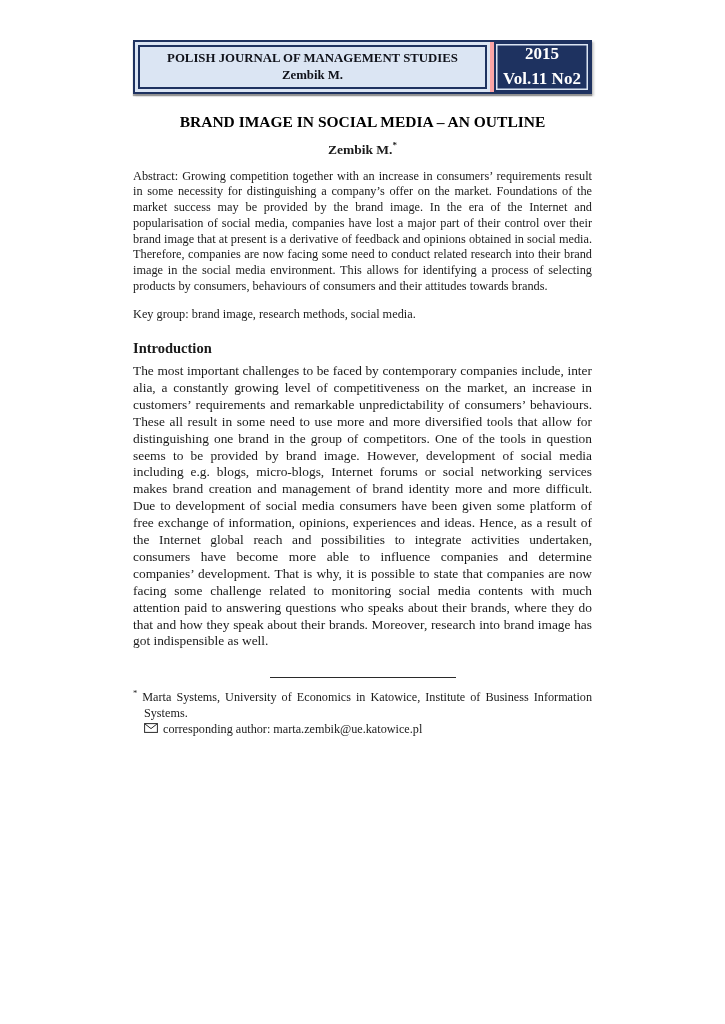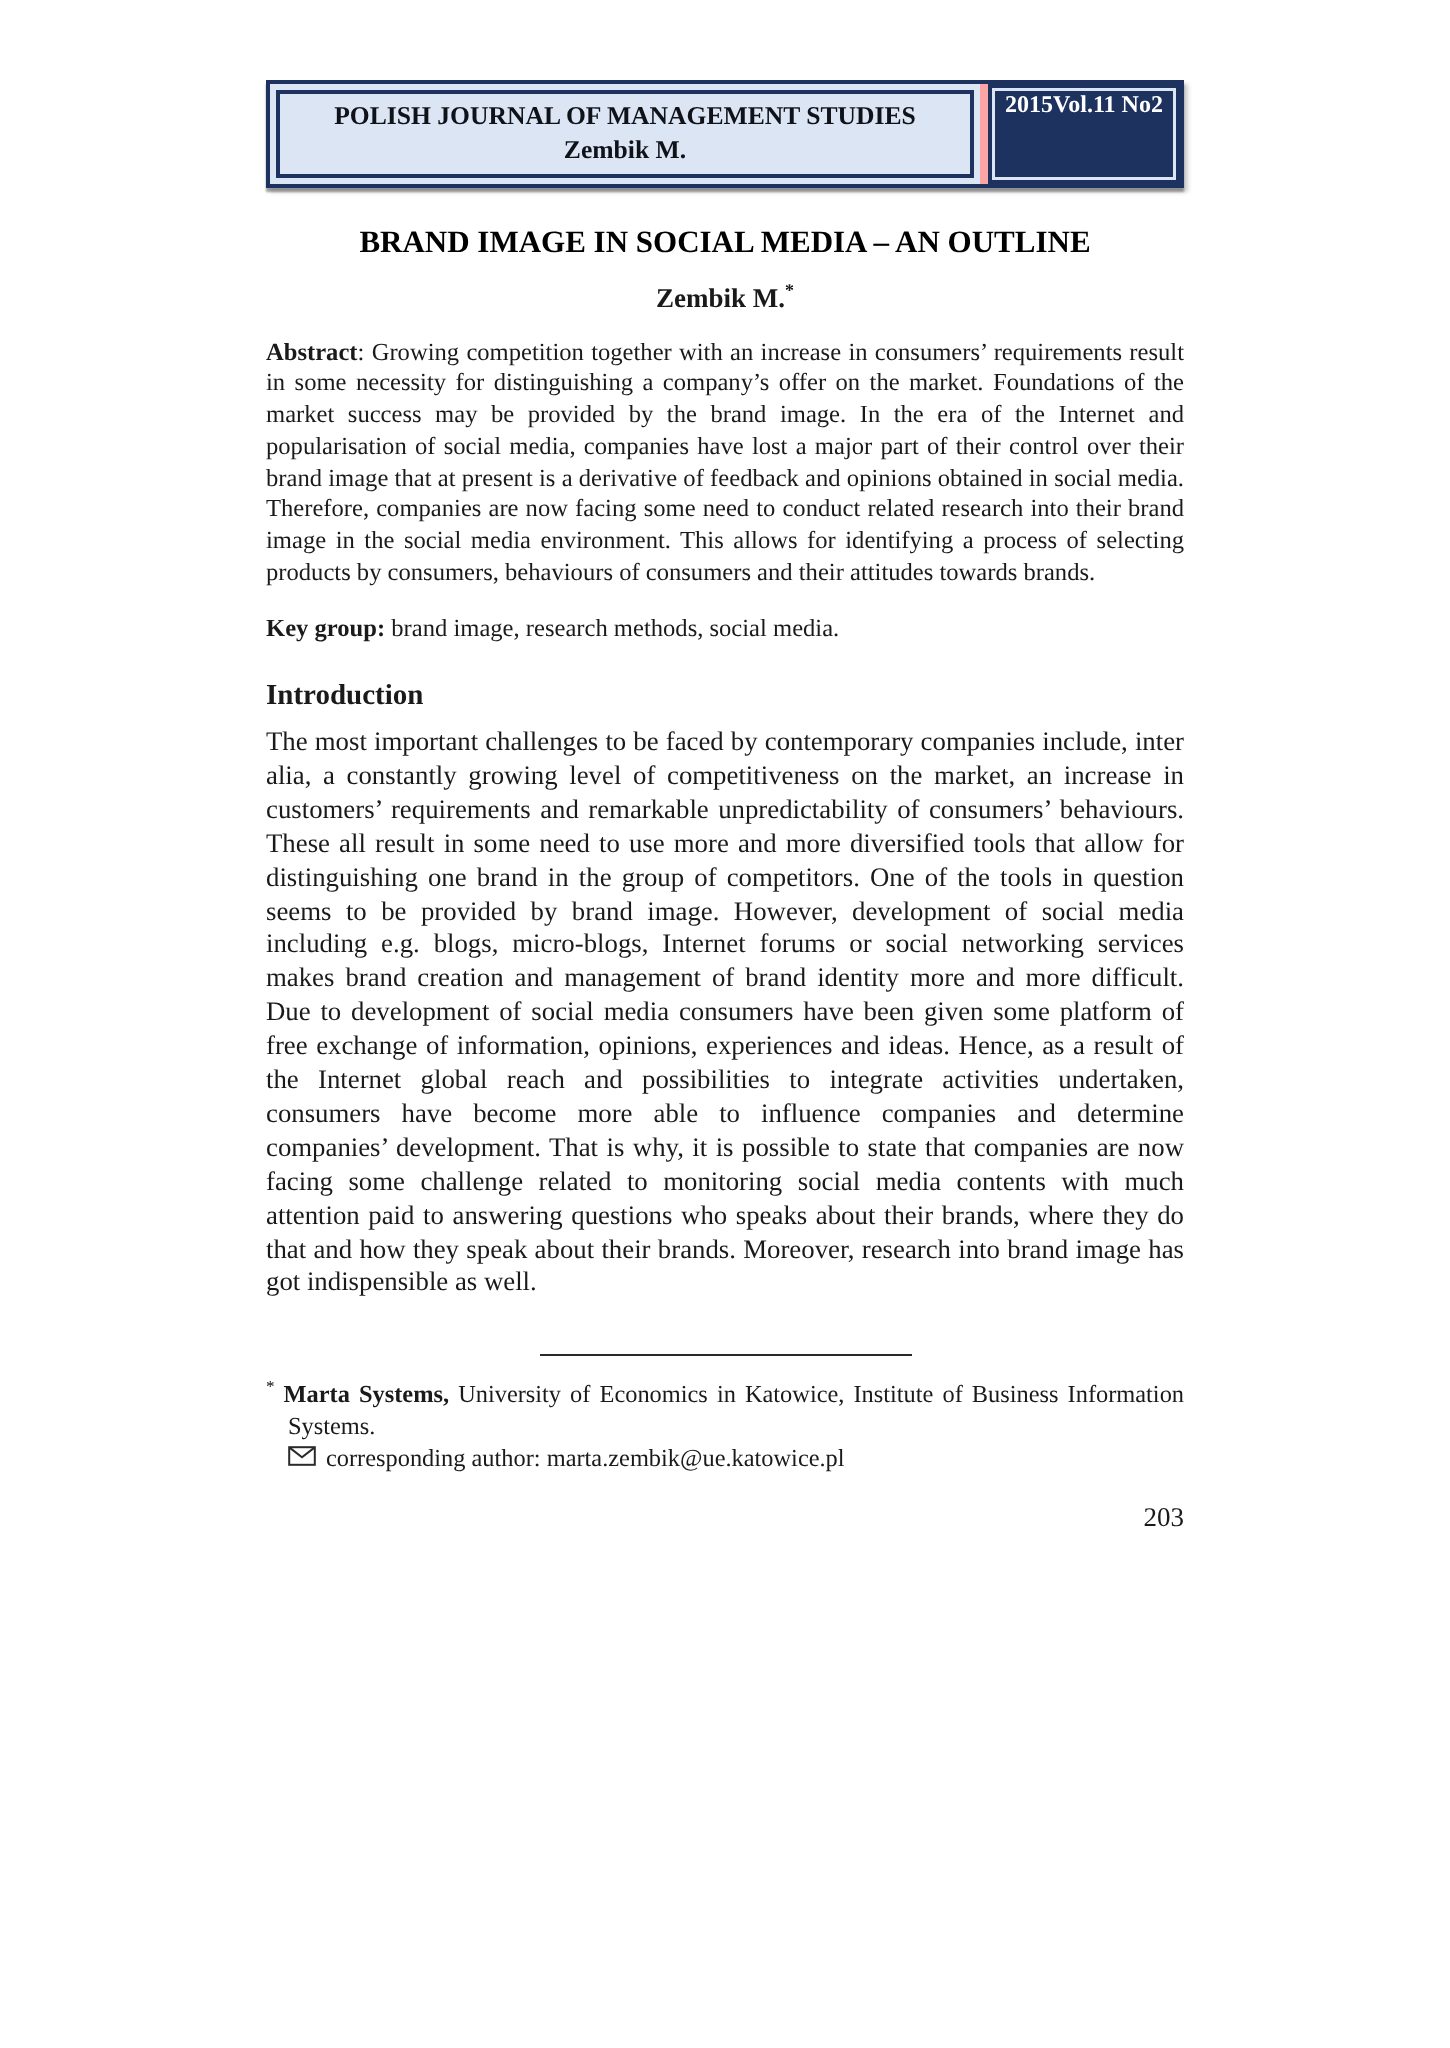--- a/index.html
+++ b/index.html
@@ -48,25 +48,26 @@
     color:#10121a;
     background:var(--light);
   }
   .jheader-right{
     width:92px;
     background:var(--navy);
     border:2px solid var(--navy);
     box-shadow:inset 0 0 0 1.5px var(--light);
     box-sizing:content-box;
     display:flex;
+    flex-direction:column;
     justify-content:center;
     text-align:center;
     color:#ffffff;
     font-weight:bold;
-    font-size:12px;
+    font-size:17px;
     line-height:1.45;
   }
   
   .title{
     margin-top:18px;
     text-align:center;
     font-weight:bold;
     font-size:15.5px;
     line-height:19px;
     color:#000;
@@ -94,21 +95,21 @@
     font-weight:bold;
     font-size:14.5px;
   }
   .bodytext{
     margin-top:6px;
     font-size:13.4px;
     line-height:16.9px;
     text-align:justify;
   }
   .bodytext.second{margin-top:0;}
-  b{font-weight:bold;margin-top:20px;}
+  b{font-weight:normal;margin-top:20px;}
   
   .footnote-rule{
     margin-top:27px;
     width:186px;
     border:0;
     border-top:1.2px solid #2a2a2a;
   }
   .footnote{
     margin-top:5px;
     font-size:12.2px;
@@ -175,16 +176,15 @@
         <span class="envelope">
           <svg width="14" height="10" viewBox="0 0 14 10">
               <rect x="0.6" y="0.6" width="12.8" height="8.8" fill="none" stroke="#2a2a2a" stroke-width="1"></rect>
               <path d="M0.8,0.8 L7,5.6 L13.2,0.8" fill="none" stroke="#2a2a2a" stroke-width="1"></path>
             </svg>
         </span>
         <span>corresponding author: marta.zembik@ue.katowice.pl</span>
       </div>
     </div>
 
-    <div class="pagenum">203</div>
 
   </div>
 </div>
 
 </body></html>

